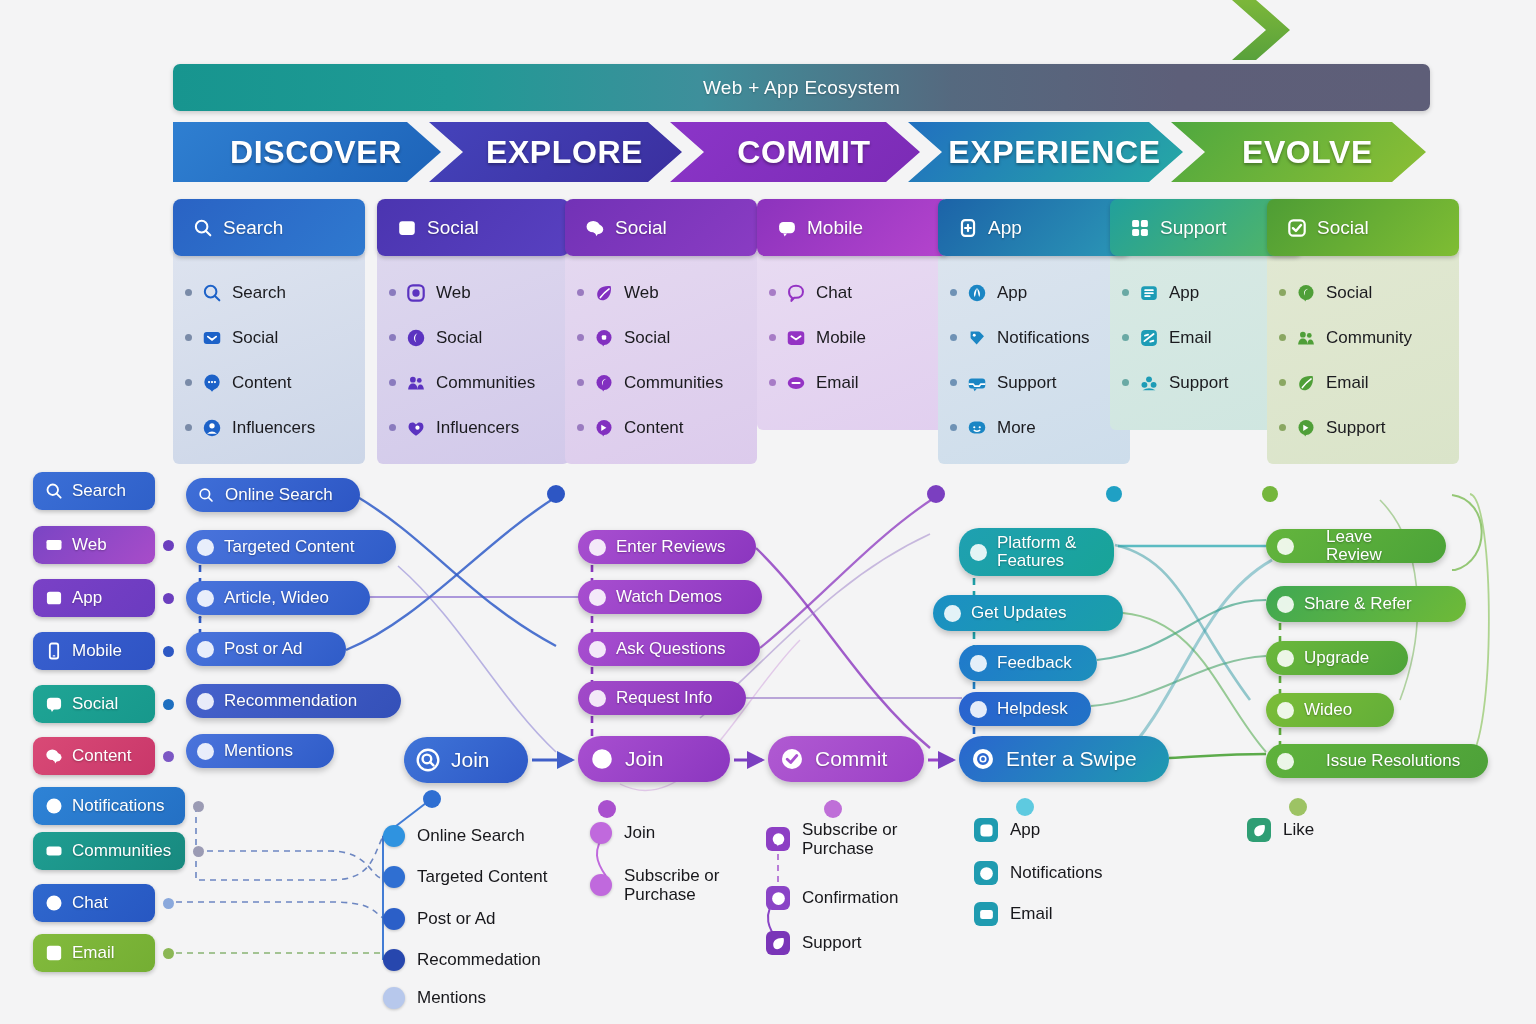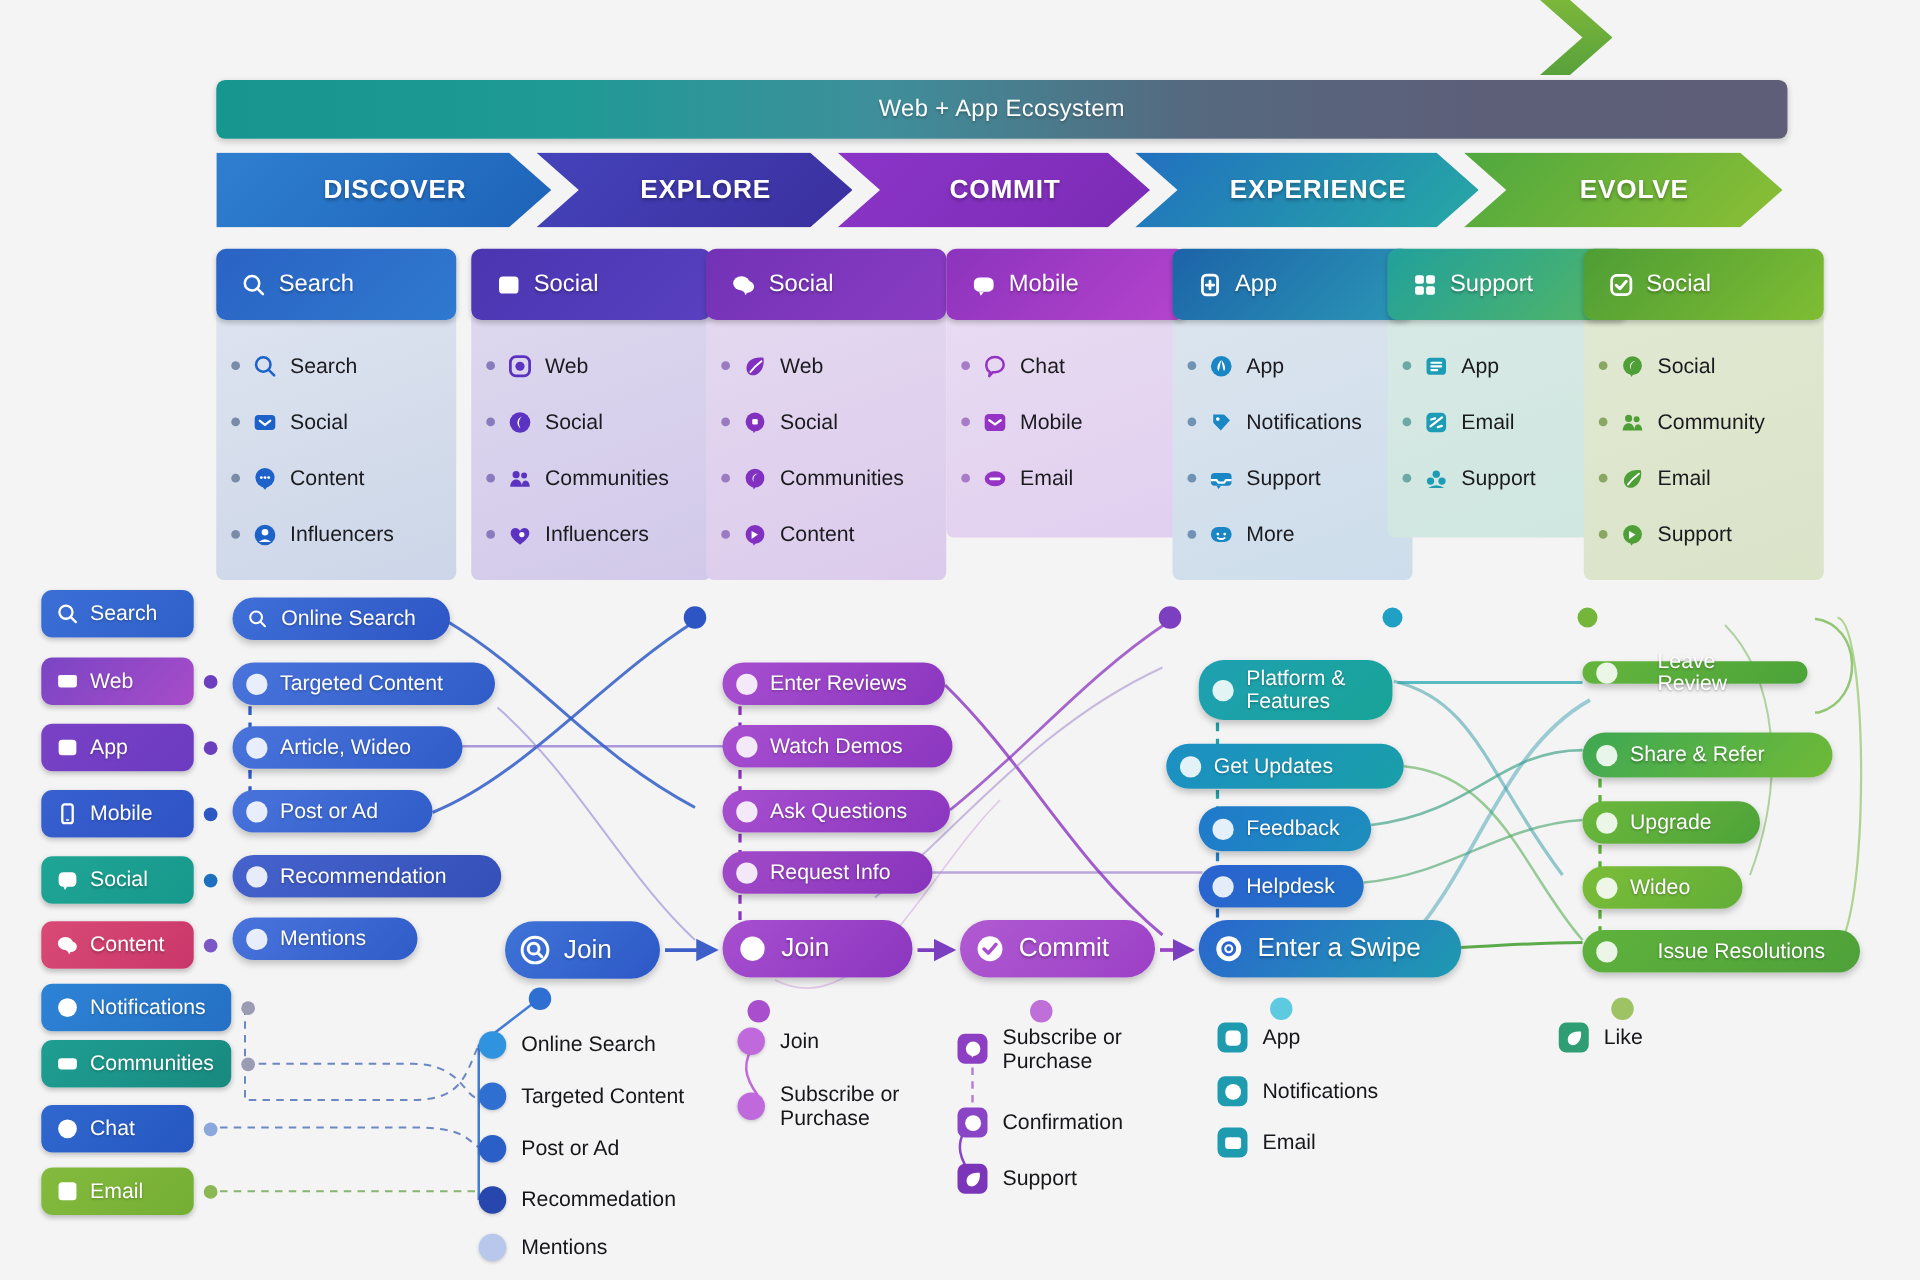--- a/index.html
+++ b/index.html
@@ -24,21 +24,21 @@
   
   #phases{left:173px;top:122px;width:1290px;height:60px;}
   .phase{
     position:absolute;top:0;height:60px;
     display:flex;align-items:center;
     clip-path:polygon(0 0, calc(100% - 34px) 0, 100% 50%, calc(100% - 34px) 100%, 0 100%, 34px 50%);
     box-shadow:0 2px 4px rgba(0,0,0,.15);
   }
   .phase.first{clip-path:polygon(0 0, calc(100% - 34px) 0, 100% 50%, calc(100% - 34px) 100%, 0 100%);}
   .phase .plabel{
-    color:#fff;font-size:21px;font-weight:bold;letter-spacing:.6px;
+    color:#fff;font-size:32px;font-weight:bold;letter-spacing:.6px;
     text-shadow:0 2px 3px rgba(0,0,0,.32);width:100%;text-align:center;padding-left:18px;
     box-sizing:border-box;
   }
   #phase-tail{
     position:absolute;top:0;left:1232px;width:58px;height:60px;
     background:linear-gradient(180deg,#7cb73a,#58a13b);
     clip-path:polygon(0 0, 24px 0, 58px 50%, 24px 100%, 0 100%, 34px 50%);
     box-shadow:0 2px 4px rgba(0,0,0,.15);
   }
 
@@ -756,21 +756,21 @@
         <span class="n-label">Get Updates</span>
       </div>
       <div class="node" style="left: 959px; top: 645px; width: 138px; height: 36px; background: linear-gradient(135deg, rgb(32, 121, 204), rgb(29, 143, 188));">
         <span class="n-bullet"></span>
         <span class="n-label">Feedback</span>
       </div>
       <div class="node" style="left: 959px; top: 692px; width: 132px; height: 34px; background: linear-gradient(135deg, rgb(42, 98, 208), rgb(33, 115, 198));">
         <span class="n-bullet"></span>
         <span class="n-label">Helpdesk</span>
       </div>
-      <div class="node" style="left: 1266px; top: 529px; width: 180px; height: 18px; background: linear-gradient(135deg, rgb(100, 181, 61), rgb(75, 163, 56)); gap: 32px;">
+      <div class="node" style="left: 1266px; top: 529px; width: 180px; height: 34px; background: linear-gradient(135deg, rgb(100, 181, 61), rgb(75, 163, 56)); gap: 32px;">
         <span class="n-bullet"></span>
         <span class="n-label">Leave Review</span>
       </div>
       <div class="node" style="left: 1266px; top: 586px; width: 200px; height: 36px; background: linear-gradient(135deg, rgb(63, 168, 83), rgb(111, 186, 55));">
         <span class="n-bullet"></span>
         <span class="n-label">Share &amp; Refer</span>
       </div>
       <div class="node" style="left: 1266px; top: 641px; width: 142px; height: 34px; background: linear-gradient(135deg, rgb(108, 184, 60), rgb(77, 163, 57));">
         <span class="n-bullet"></span>
         <span class="n-label">Upgrade</span>

